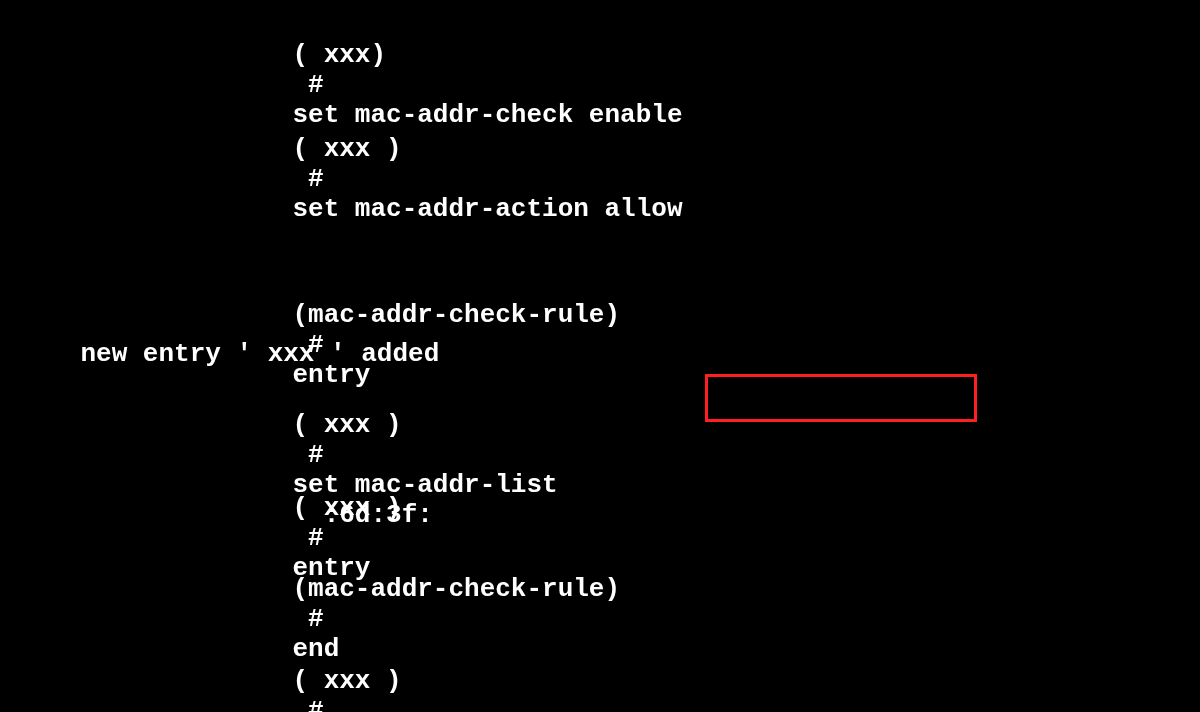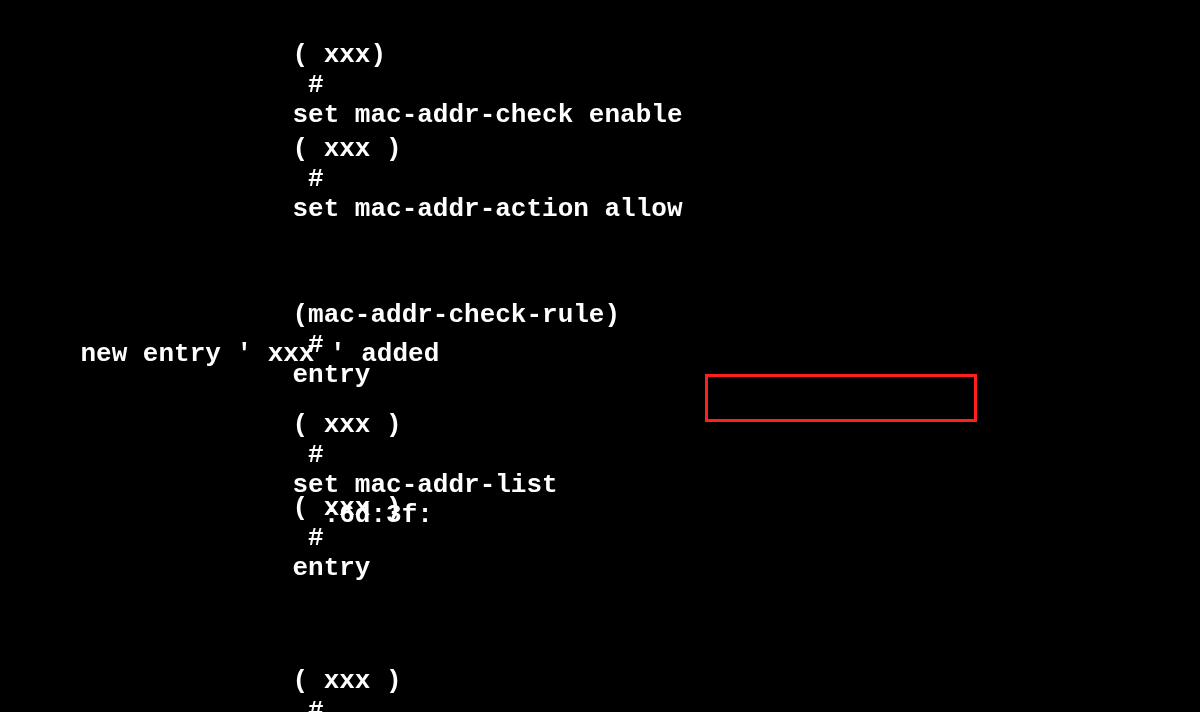--- a/index.html
+++ b/index.html
@@ -73,20 +73,25 @@
     <span class="frag">set mac-addr-list </span>
     <span class="frag">  :6d:3f:</span>
   </div>
 
   <div class="line indent" style="top:463px;">
     <span class="frag">( xxx )</span>
     <span class="frag"> # </span>
     <span class="frag">entry</span>
   </div>
 
+  <div class="line indent" style="top:544px;">
+    <span class="frag">(mac-addr-check-rule)</span>
+    <span class="frag"> # </span>
+    <span class="frag">end</span>
+  </div>
 
   <div class="line indent" style="top:636px;">
     <span class="frag">( xxx )</span>
     <span class="frag"> # </span>
     
   </div>
 
   <div class="highlight-box" style="top:374px;left:705px;width:266px;height:42px;"></div>
 </div>
 

